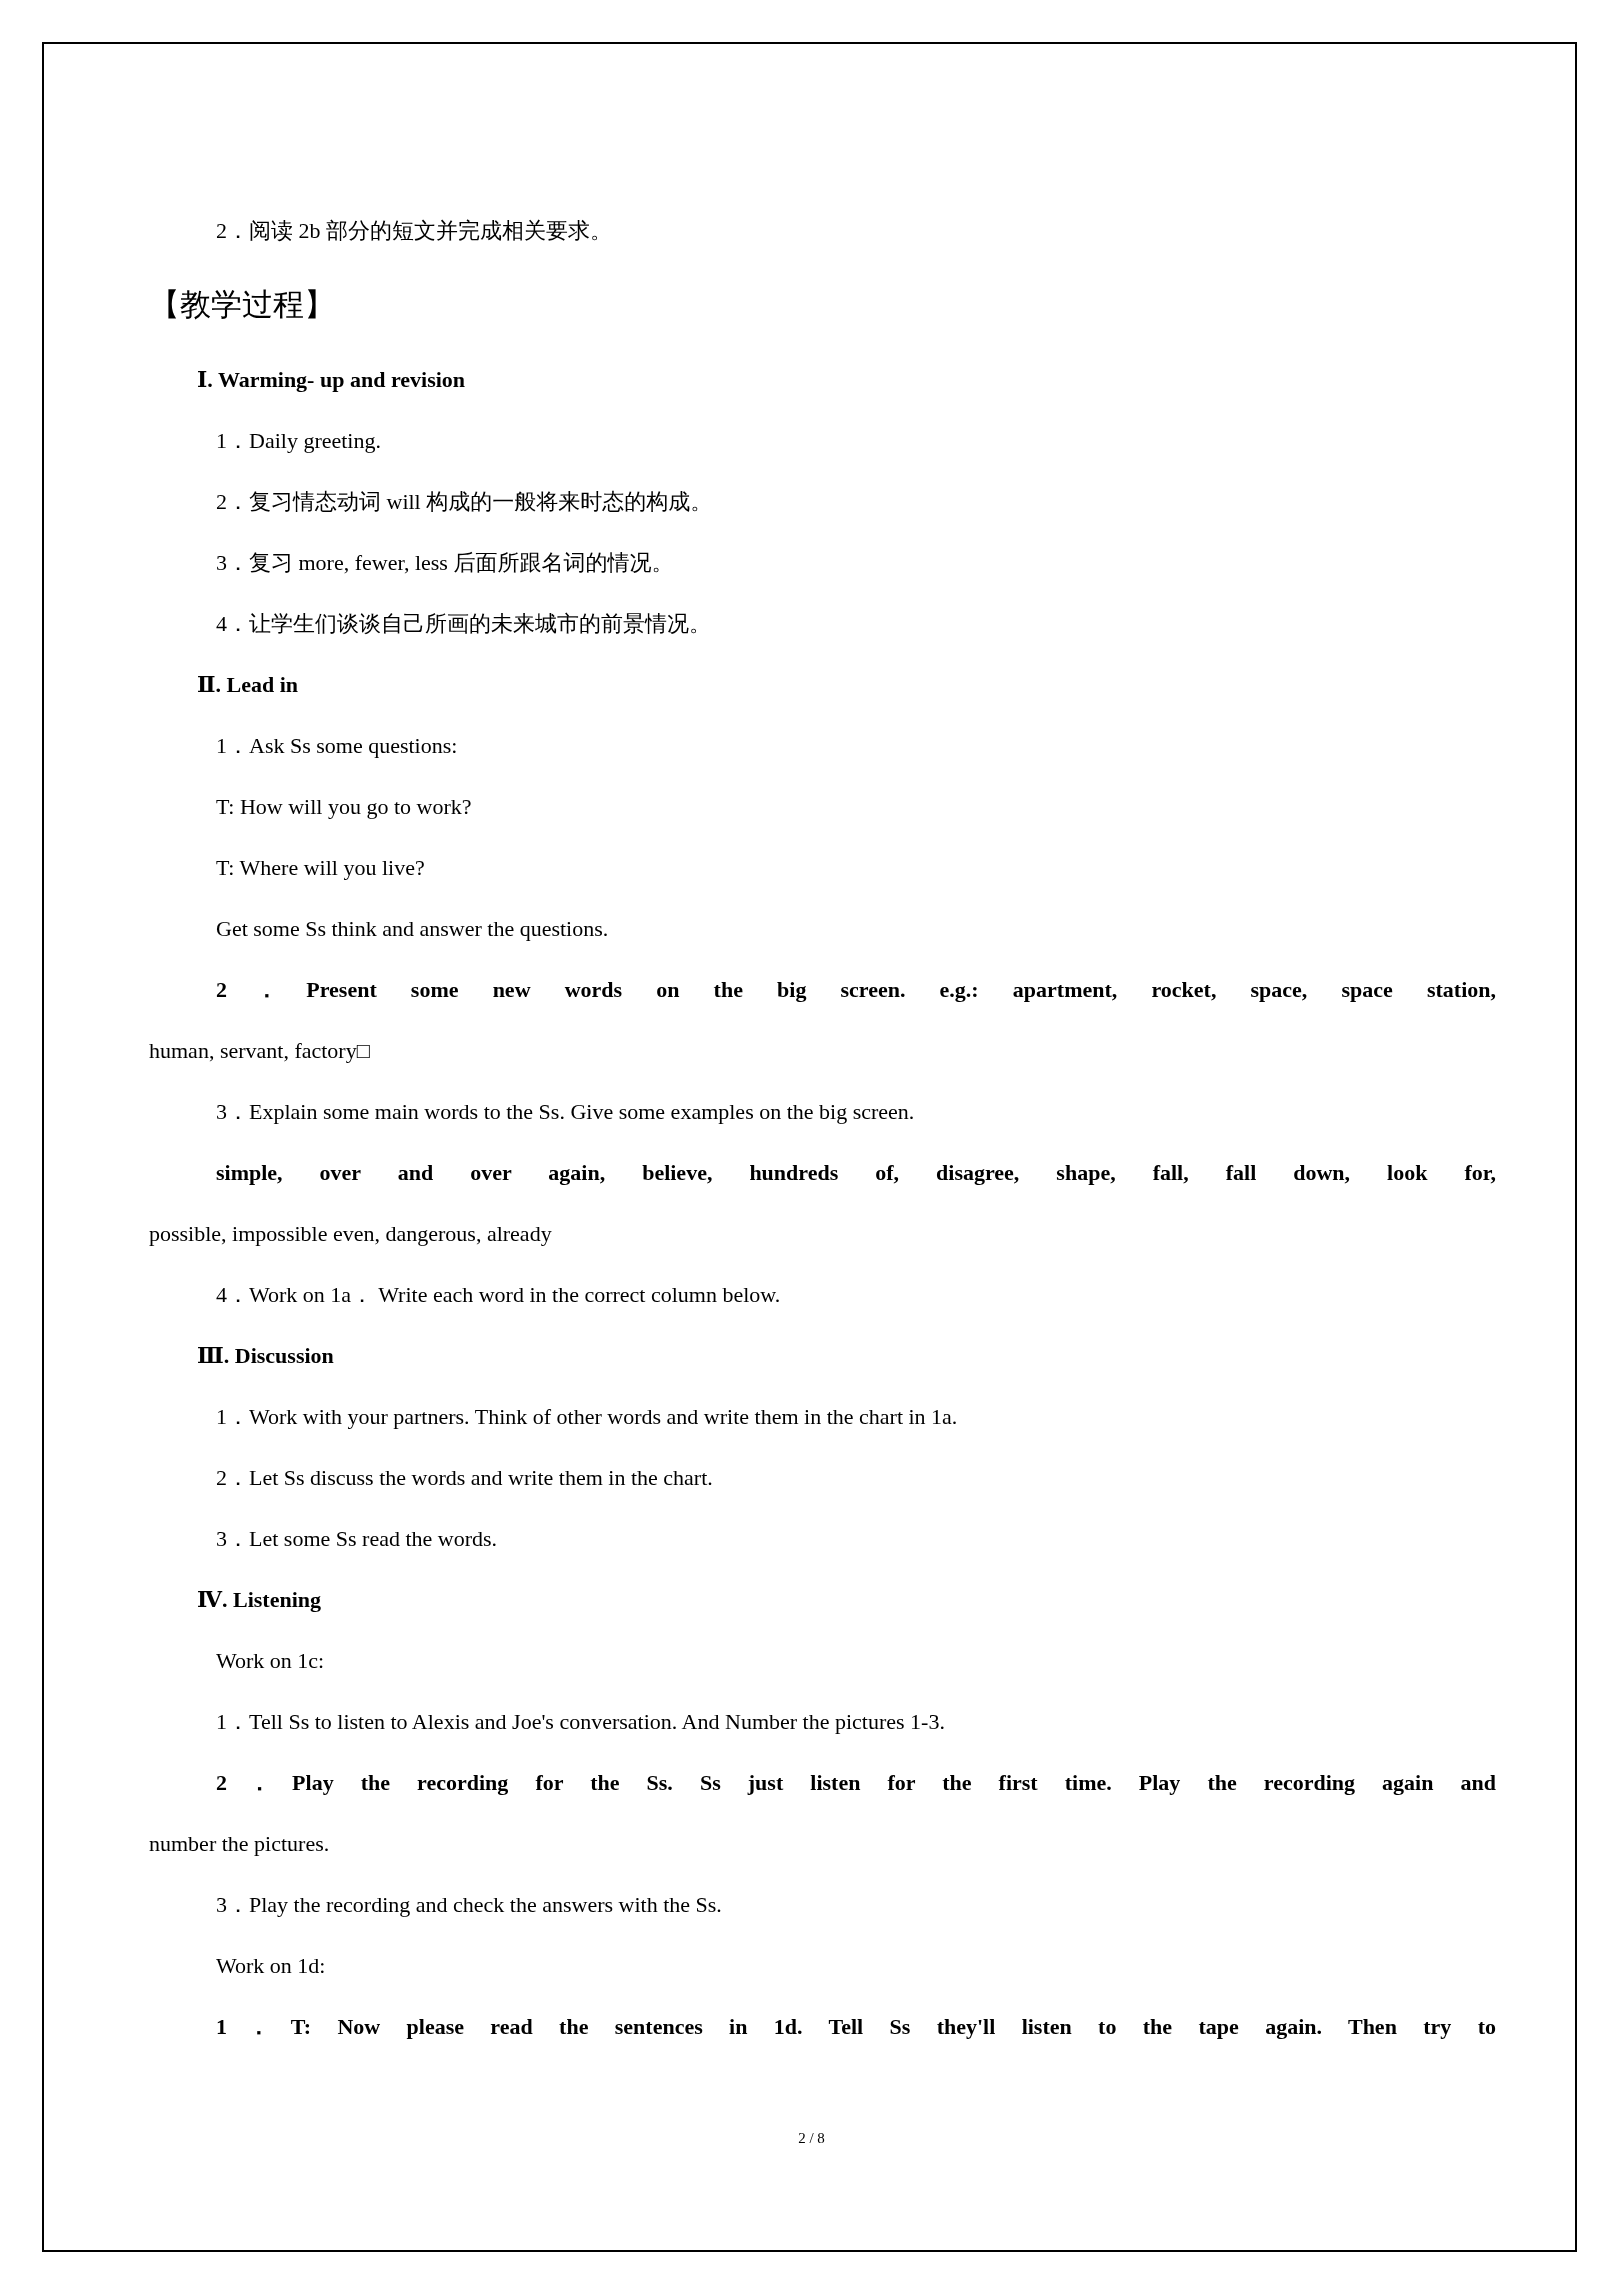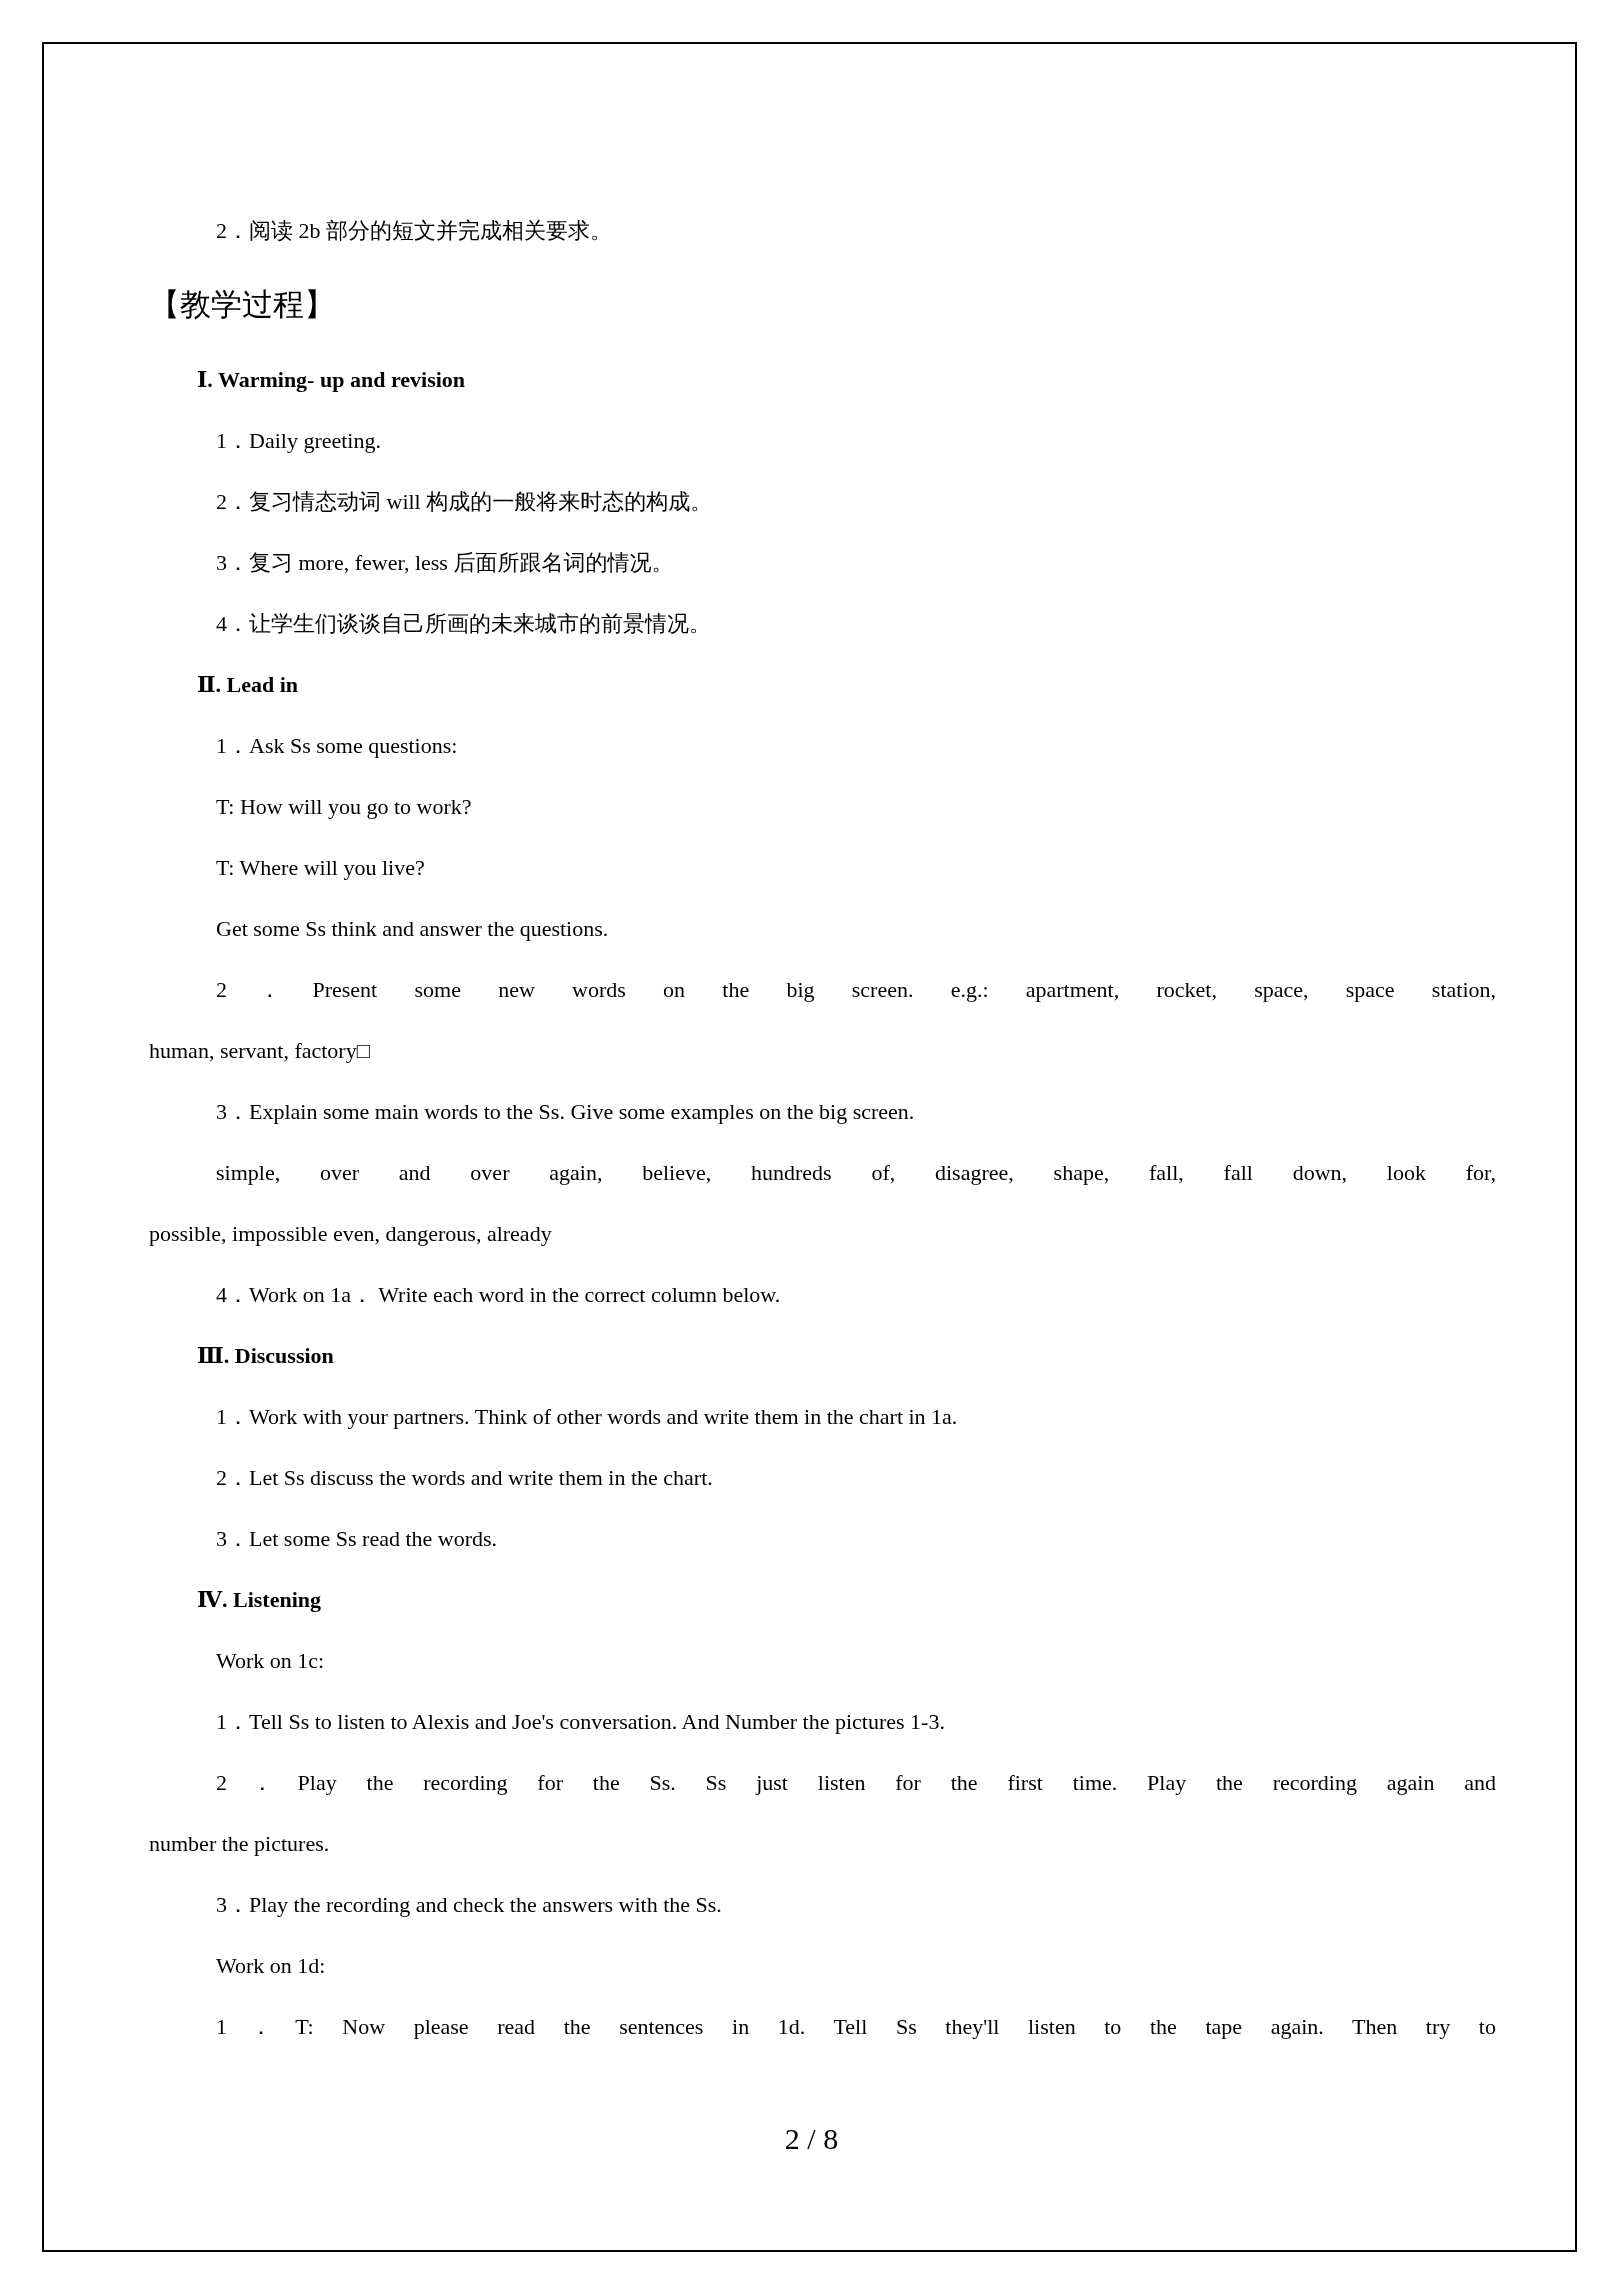--- a/index.html
+++ b/index.html
@@ -37,39 +37,40 @@
     min-height: 61px;
     text-align: left;
     white-space: normal;
   }
   .indent {
     text-indent: 67px;
   }
   .stretch {
     text-align: justify;
     text-align-last: justify;
+    font-weight: bold;
   }
   .heading {
     font-weight: bold;
     margin-left: 48px;
   }
   .chapter {
     font-weight: normal;
     font-size: 31px;
     line-height: 76px;
     min-height: 76px;
     margin: 5.5px 0 6.8px 0;
   }
   .footer {
     position: absolute;
     left: 0;
     top: 2108px;
     width: 1623px;
     text-align: center;
-    font-size: 30px;
+    font-size: 15px;
     line-height: 61px;
   }
 </style>
 </head>
 <body>
 
 <div class="page-border"></div>
 
 <div class="doc">
   <div class="line indent">2．阅读 2b 部分的短文并完成相关要求。</div>

